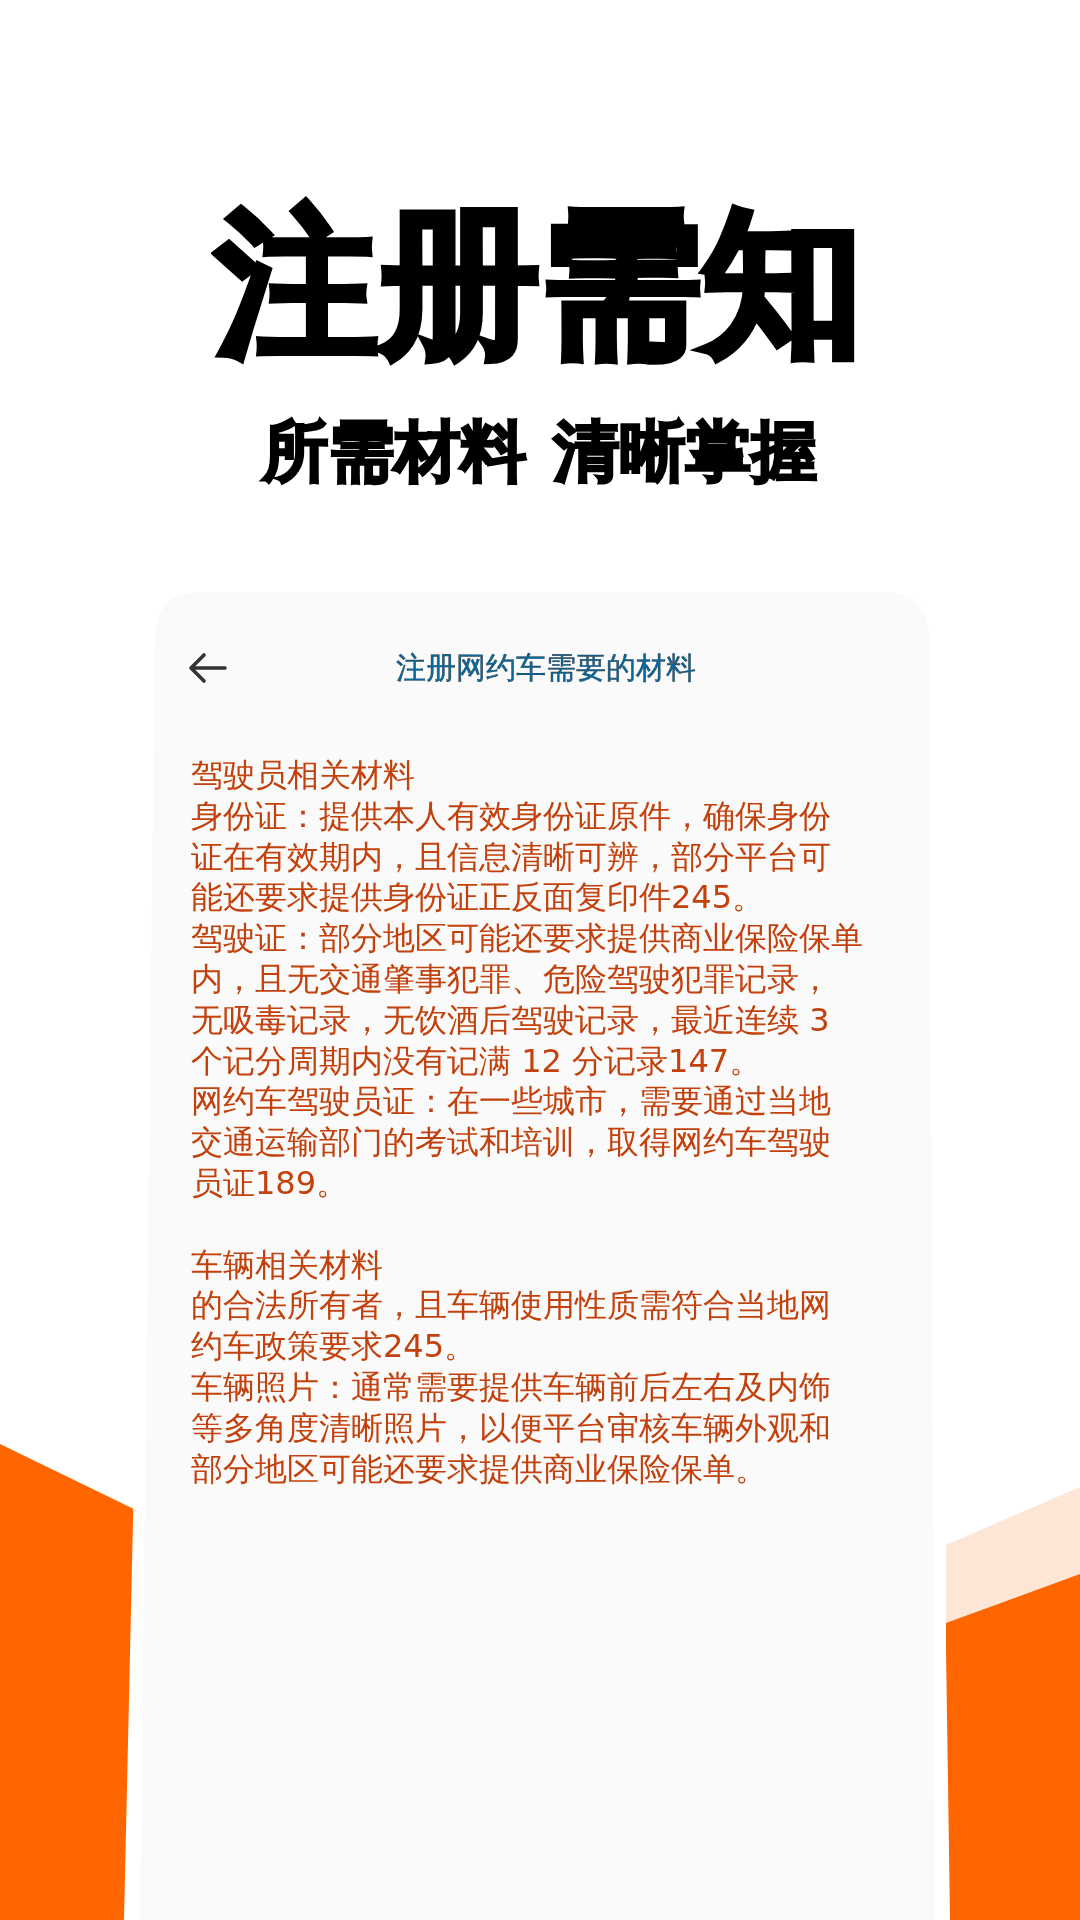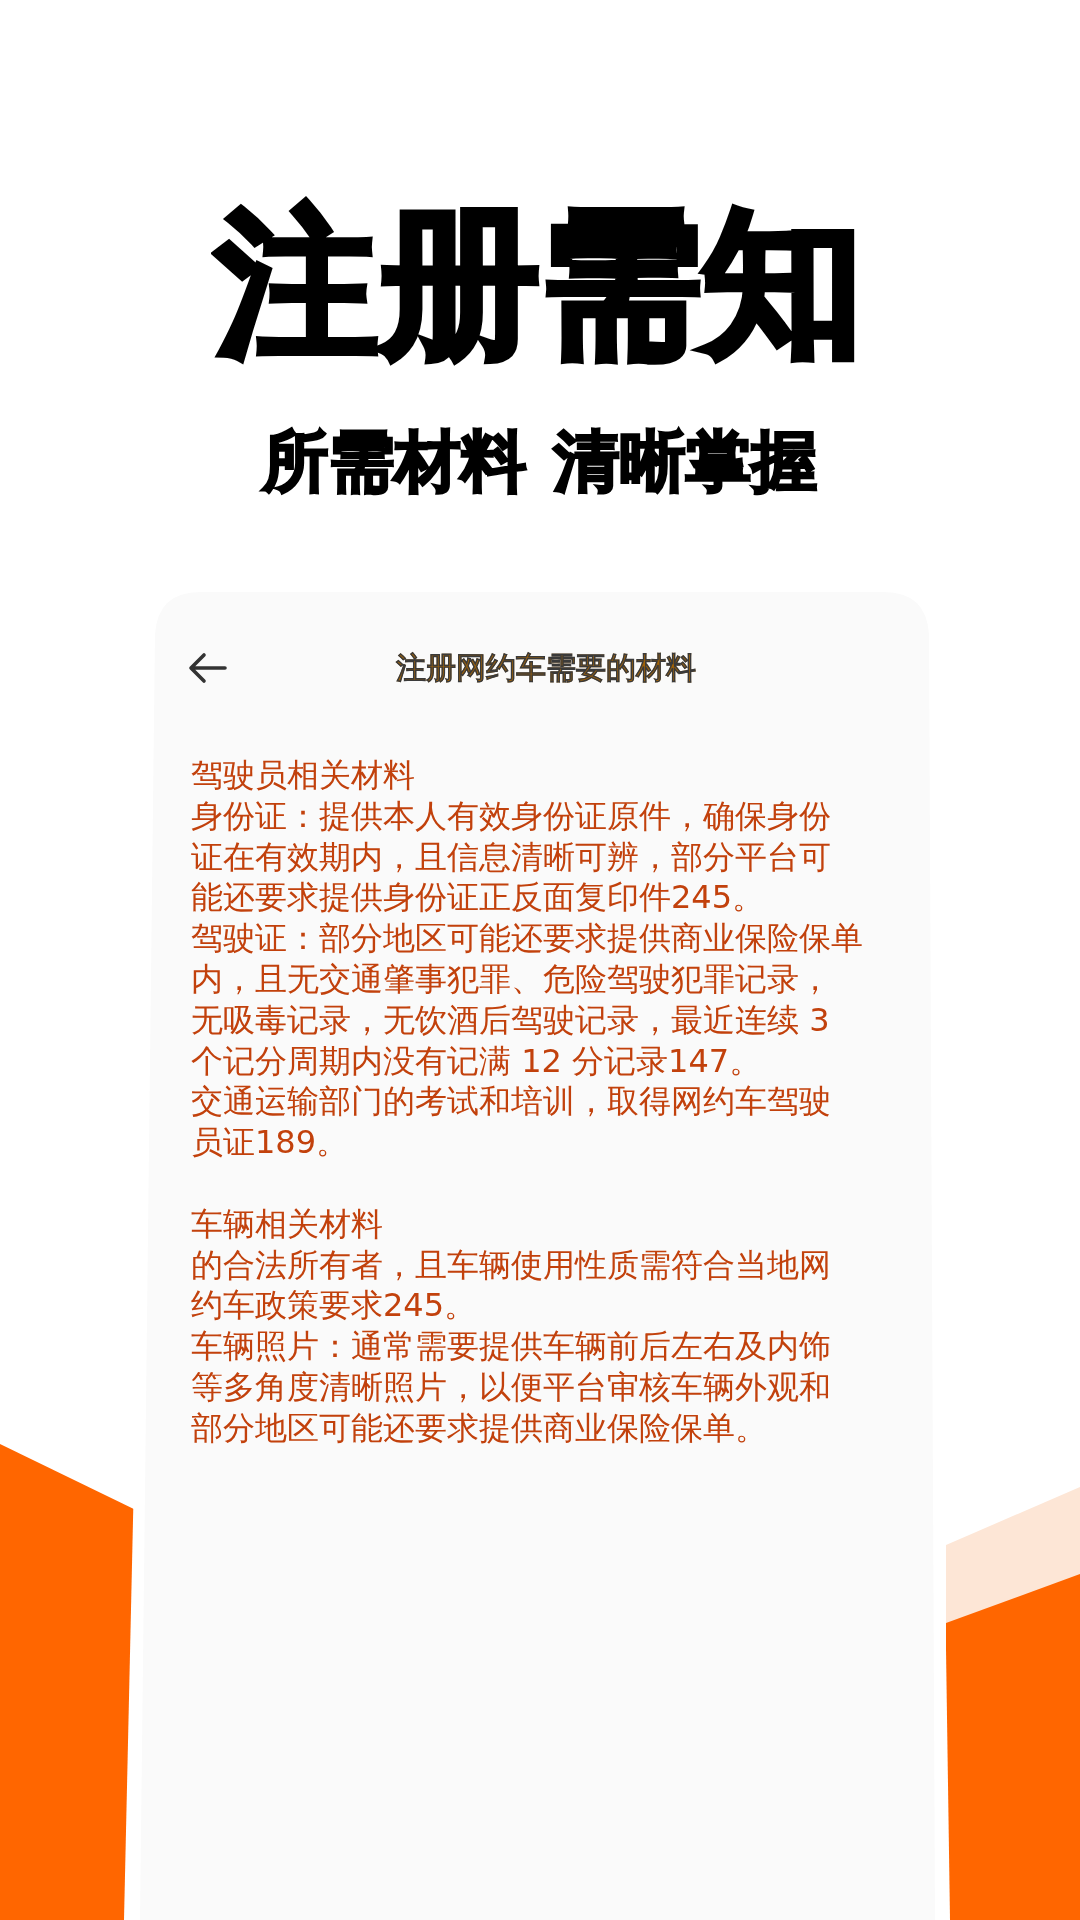--- a/index.html
+++ b/index.html
@@ -36,21 +36,20 @@
     position: absolute;
     left: 0; right: 0;
     top: 412px;
     text-align: center;
     font-size: 66px;
     line-height: 80px;
     font-weight: 900;
     color: #000000;
     -webkit-text-stroke: 2.5px #000;
     word-spacing: 4px;
-    margin-top: 10px;
   }
   .phone-frame {
     position: absolute;
     left: 0; top: 0;
     width: 1080px; height: 1920px;
     pointer-events: none;
   }
   .screen {
     position: absolute;
     left: 0; top: 0;
@@ -69,22 +68,21 @@
   }
   .screen-title {
     position: absolute;
     left: 300px;
     width: 492px;
     top: 646px;
     height: 44px;
     line-height: 44px;
     text-align: center;
     font-size: 30px;
-    color: #a16207;
-    font-weight: bold;
+    color: #0369a1;
     -webkit-text-stroke: 0.4px #3a3a3a;
   }
   .content {
     position: absolute;
     left: 191px;
     top: 755px;
     width: 720px;
     font-size: 32px;
     line-height: 40.8px;
     color: #c2410c;
@@ -125,20 +123,21 @@
 
   <div class="content">
     <span class="line">驾驶员相关材料</span>
     <span class="line">身份证：提供本人有效身份证原件，确保身份</span>
     <span class="line">证在有效期内，且信息清晰可辨，部分平台可</span>
     <span class="line">能还要求提供身份证正反面复印件245。</span>
     <span class="line">驾驶证：部分地区可能还要求提供商业保险保单</span>
     <span class="line">内，且无交通肇事犯罪、危险驾驶犯罪记录，</span>
     <span class="line">无吸毒记录，无饮酒后驾驶记录，最近连续 3</span>
     <span class="line">个记分周期内没有记满 12 分记录147。</span>
+    <span class="line">网约车驾驶员证：在一些城市，需要通过当地</span>
     <span class="line">交通运输部门的考试和培训，取得网约车驾驶</span>
     <span class="line">员证189。</span>
     <span class="line"></span>
     <span class="line">车辆相关材料</span>
     <span class="line">的合法所有者，且车辆使用性质需符合当地网</span>
     <span class="line">约车政策要求245。</span>
     <span class="line">车辆照片：通常需要提供车辆前后左右及内饰</span>
     <span class="line">等多角度清晰照片，以便平台审核车辆外观和</span>
     <span class="line">部分地区可能还要求提供商业保险保单。</span>
   </div>

